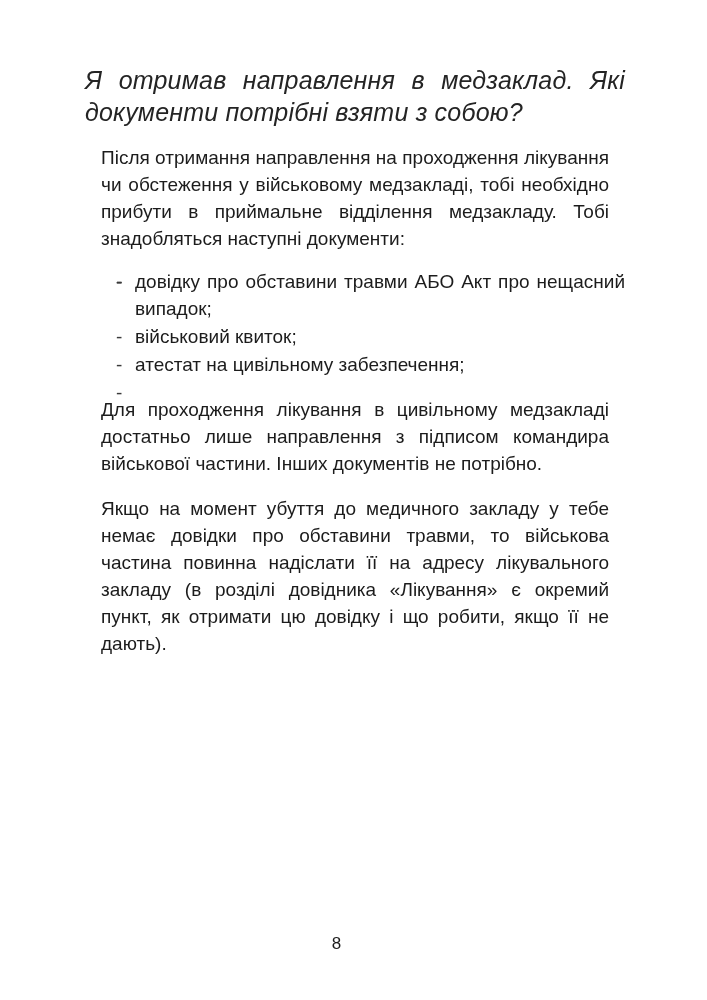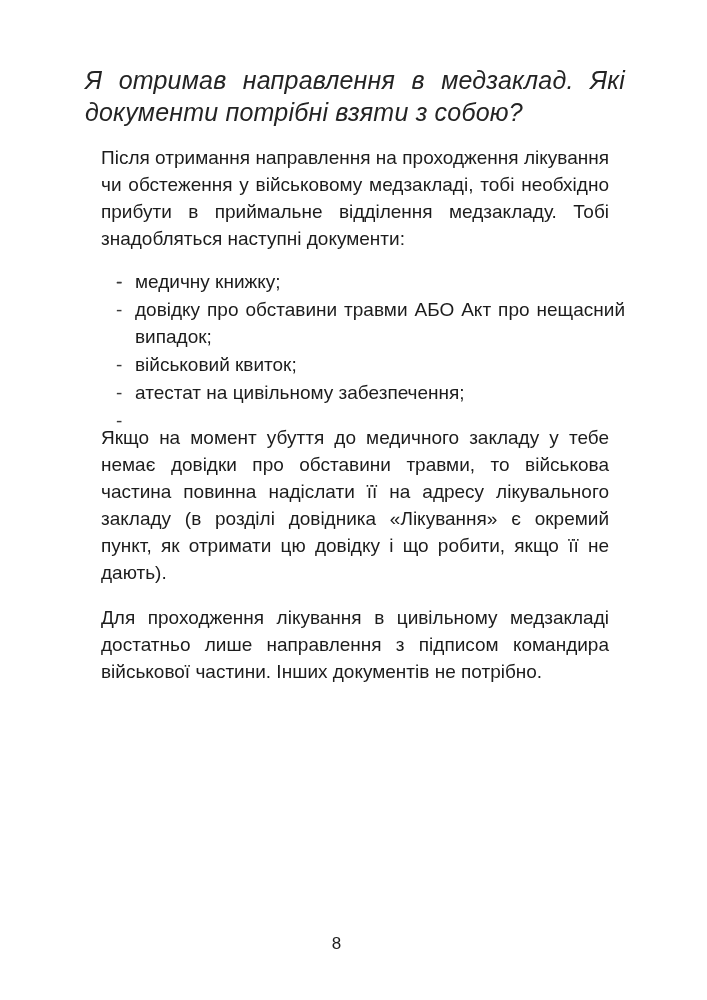--- a/index.html
+++ b/index.html
@@ -84,39 +84,38 @@
     <h1 class="doc-title">Я отримав направлення в медзаклад. Які документи потрібні взяти з собою?</h1>
 
     <p class="body-text intro">Після отримання направлення на проходження лікування чи обстеження у військовому медзакладі, тобі необхідно прибути в приймальне відділення медзакладу. Тобі знадобляться наступні документи:</p>
 
     <ul class="doc-list">
       <li>
         <span class="bullet">-</span>
       </li>
       <li>
         <span class="bullet">-</span>
-        <span>медичну книжку;</span>
       </li>
       <li>
         <span class="bullet">-</span>
         <span>довідку про обставини травми АБО Акт про нещасний випадок;</span>
       </li>
       <li>
         <span class="bullet">-</span>
         <span>військовий квиток;</span>
       </li>
       <li>
         <span class="bullet">-</span>
         <span>атестат на цивільному забезпечення;</span>
       </li>
       <li>
         <span class="bullet">-</span>
       </li>
     </ul>
 
+    <p class="body-text para-civilian">Для проходження лікування в цивільному медзакладі достатньо лише направлення з підписом командира військової частини. Інших документів не потрібно.</p>
+
     <p class="body-text para-certificate">Якщо на момент убуття до медичного закладу у тебе немає довідки про обставини травми, то військова частина повинна надіслати її на адресу лікувального закладу (в розділі довідника «Лікування» є окремий пункт, як отримати цю довідку і що робити, якщо її не дають).</p>
-
-    <p class="body-text para-civilian">Для проходження лікування в цивільному медзакладі достатньо лише направлення з підписом командира військової частини. Інших документів не потрібно.</p>
 
   </div>
 
   <div class="page-number">8</div>
 </div>
 
 </body></html>

